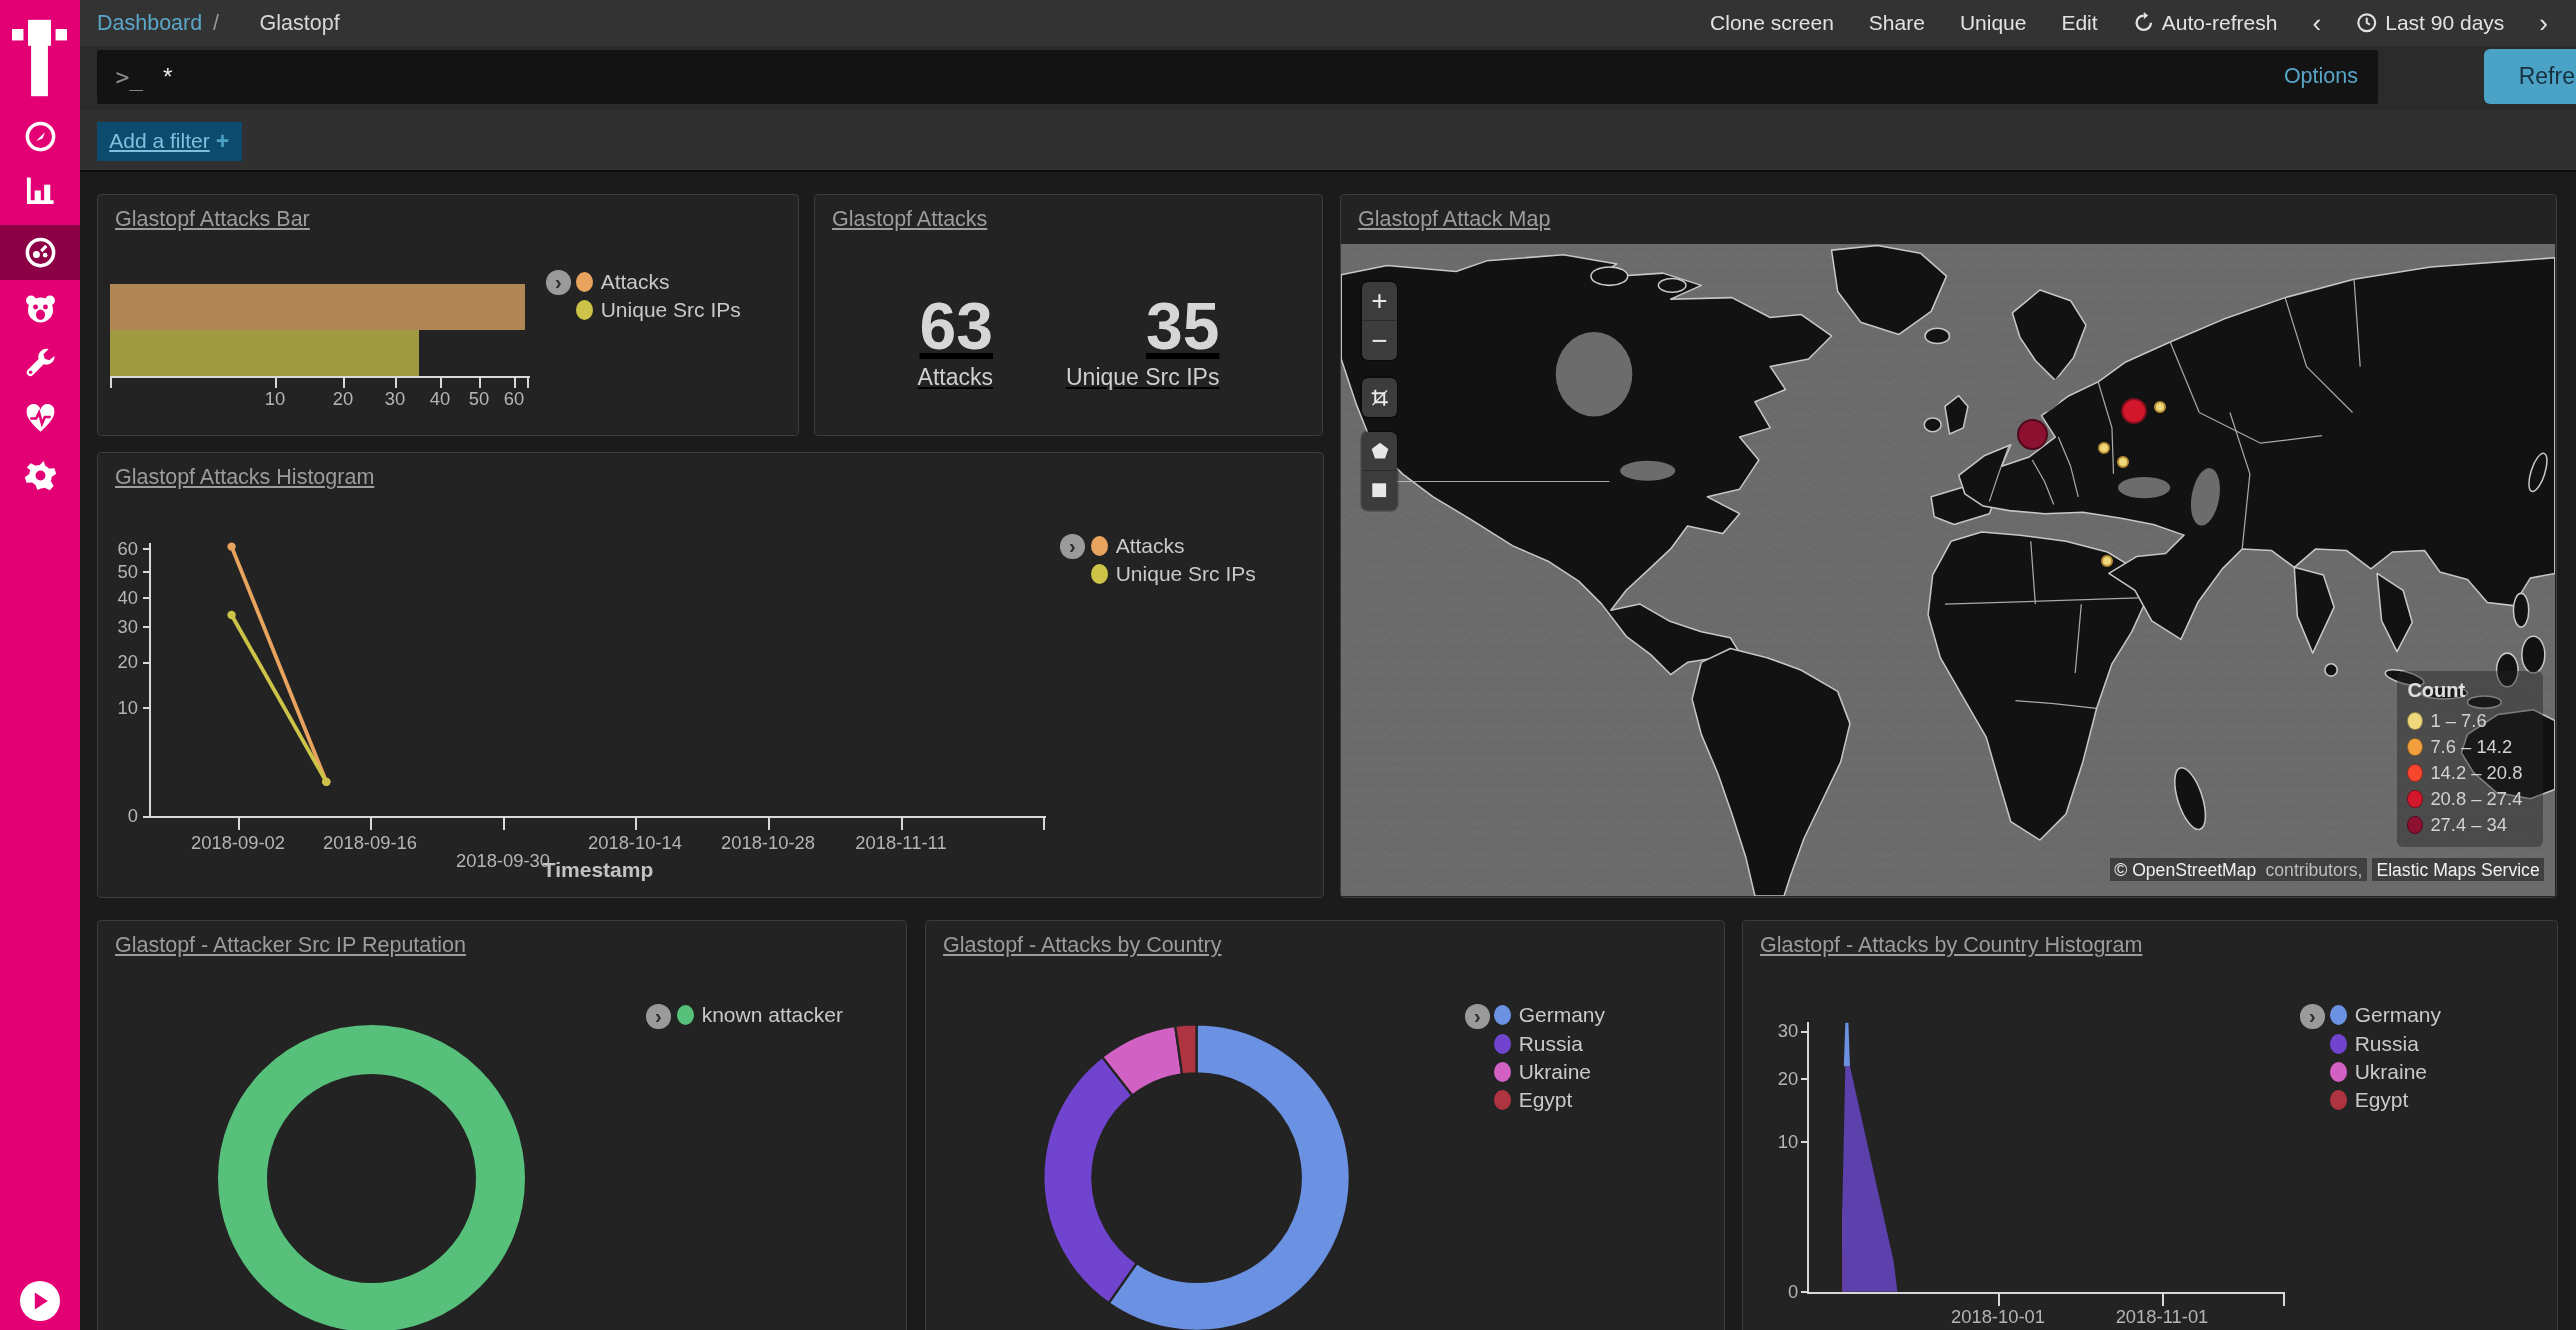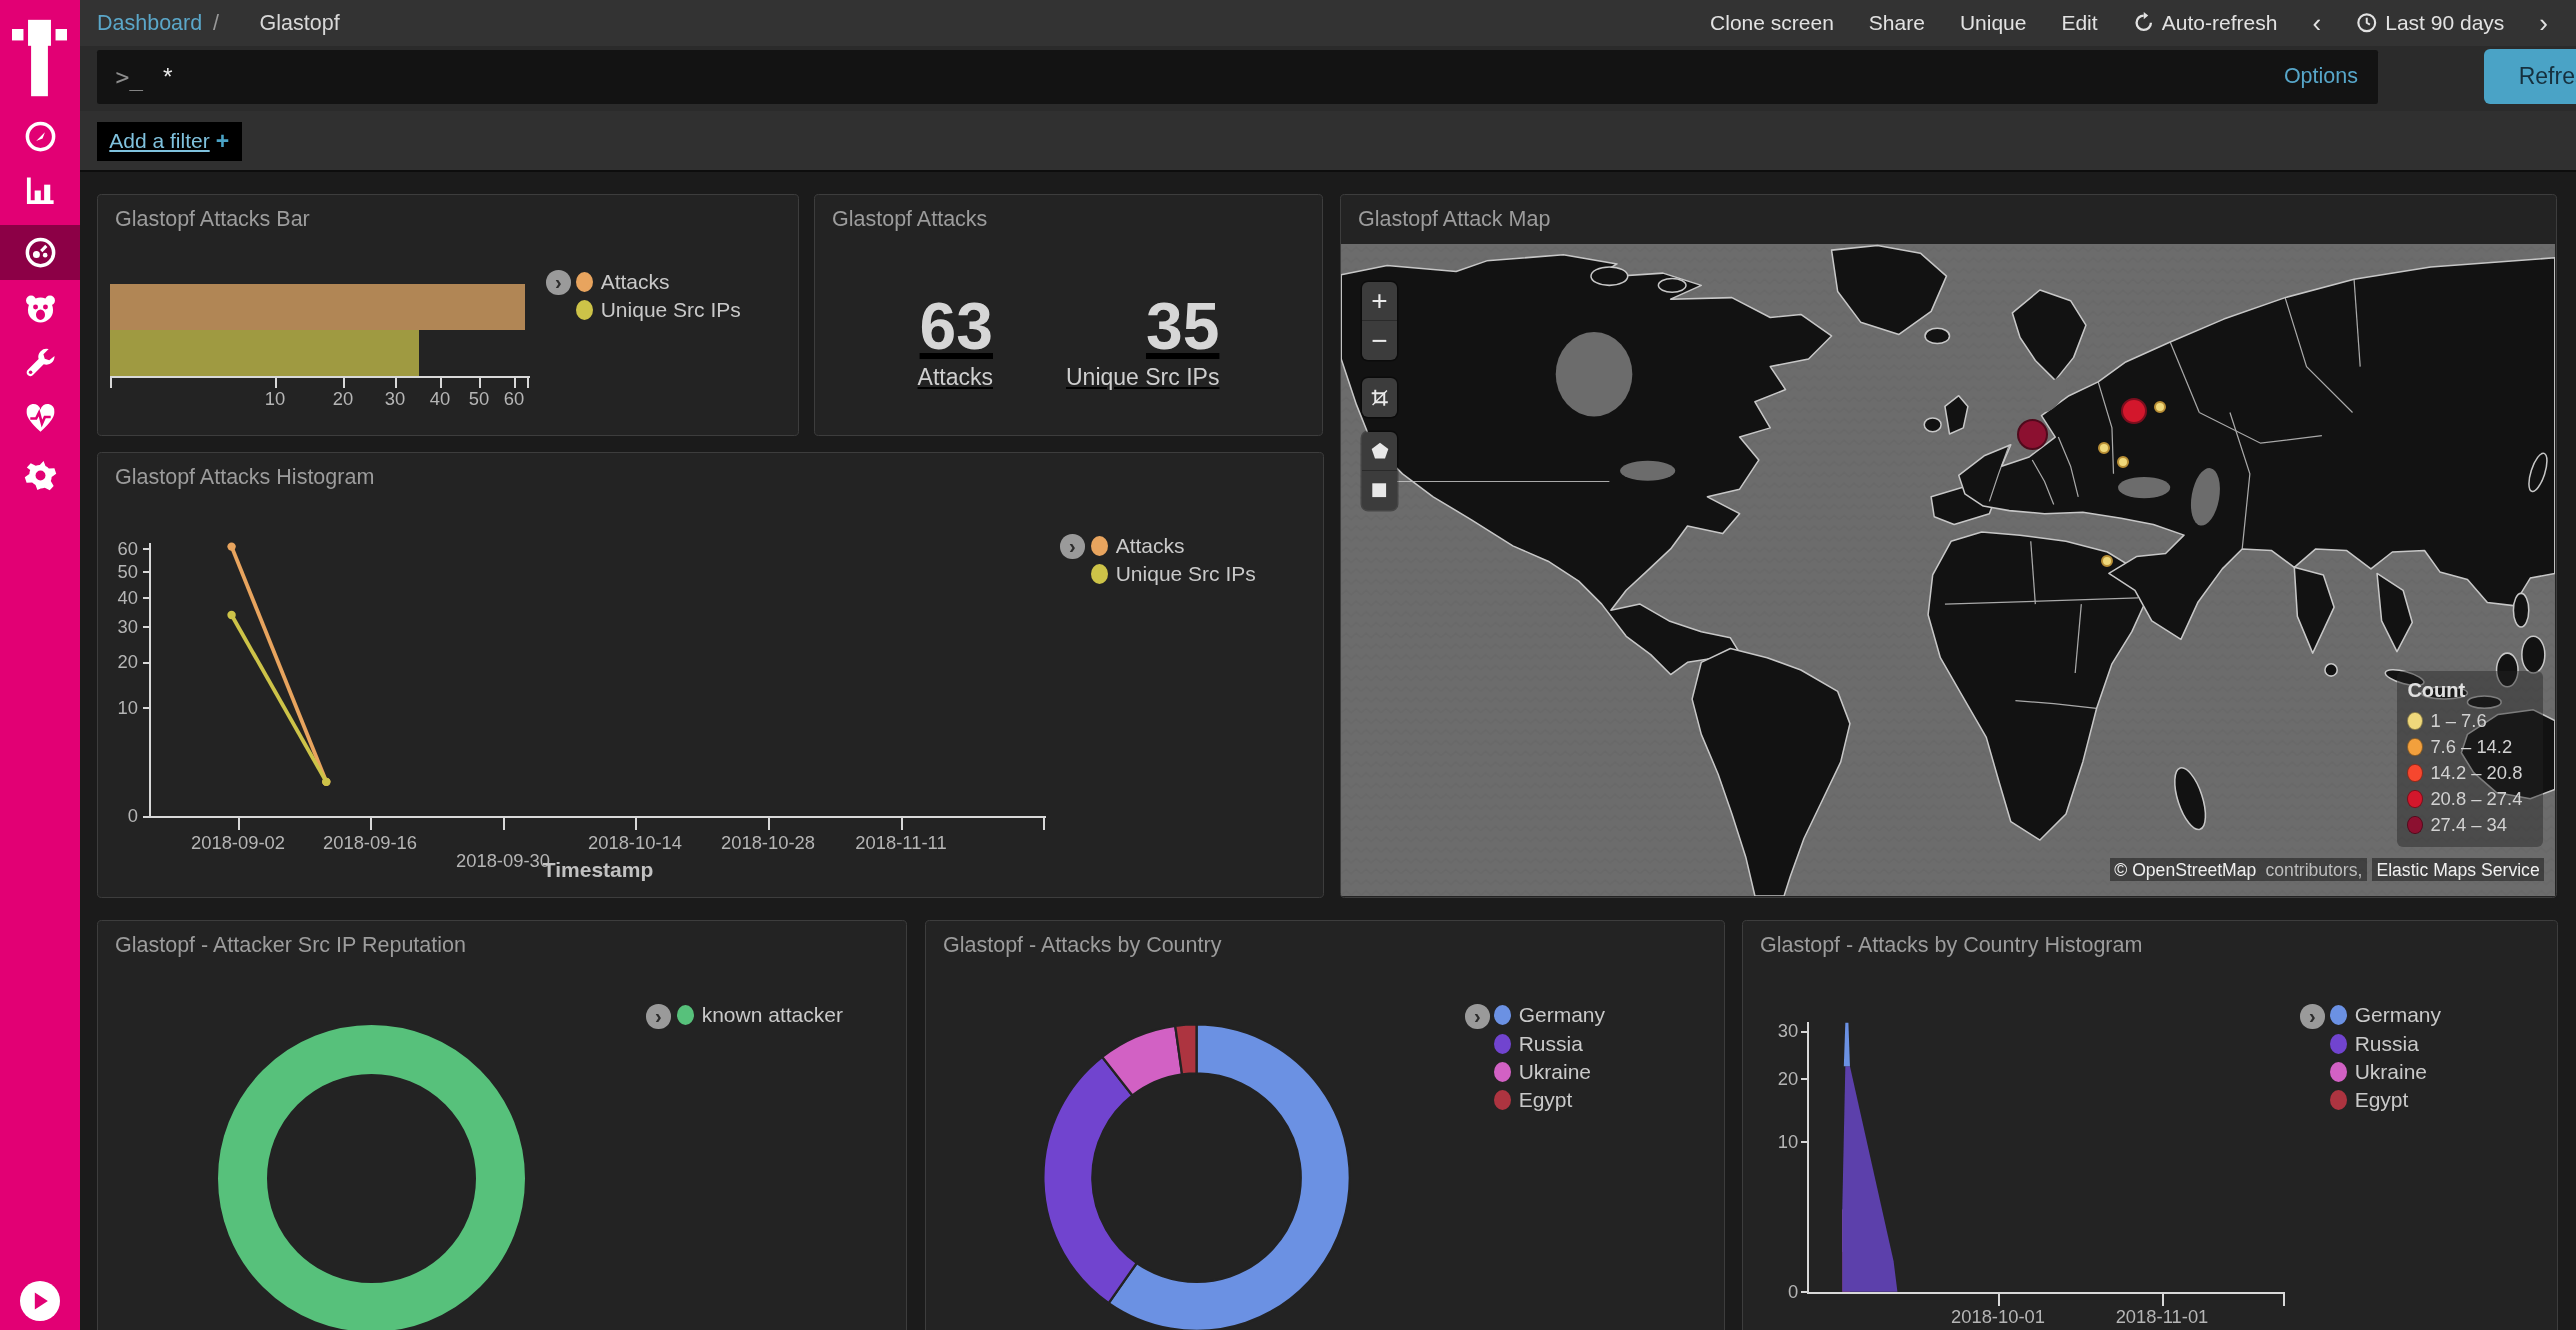--- a/index.html
+++ b/index.html
@@ -25,27 +25,27 @@
   .chev { font-size:26px; line-height:1; color:#e2e2e2; }
 
   #query-row { position:absolute; left:80px; top:46px; right:0; height:65px; background:#2b2b2b; }
   #query-input { position:absolute; left:17px; top:3.8px; width:2281px; height:54px; background:#131313; border-radius:2.3px; display:flex; align-items:center; cursor:text; }
   #query-prompt { color:#8d8d8d; font-family:"DejaVu Sans Mono", monospace; font-size:23px; margin:0 20px 0 18.4px; }
   #query-value { color:#eaeaea; font-size:24.5px; }
   #options-link { position:absolute; right:20px; top:0; height:54px; display:flex; align-items:center; color:#57a6c9; font-size:21.5px; cursor:pointer; }
   #refresh-btn { position:absolute; left:2404px; top:3.1px; width:150px; height:55px; background:#4aa3c6; border:0; border-radius:6.1px; color:#16303e; font-size:23px; font-family:"Liberation Sans",sans-serif; cursor:pointer; }
 
   #filter-row { position:absolute; left:80px; top:111px; right:0; height:61px; background:#303030; border-bottom:2.3px solid #0d0d0d; }
-  #add-filter { position:absolute; left:17px; top:10.7px; padding:6.1px 12.3px; background:#000000; display:flex; align-items:center; gap:6.1px; cursor:pointer; }
+  #add-filter { position:absolute; left:17px; top:10.7px; padding:6.1px 12.3px; background:#0c4a6e; display:flex; align-items:center; gap:6.1px; cursor:pointer; }
   #add-filter .lbl { color:#7fc1dd; font-size:21px; text-decoration:underline; }
   #add-filter .plus { color:#4aa3c6; font-size:23px; font-weight:bold; }
 
   
   .panel { position:absolute; background:#232323; border:1.5px solid #3d3d3d; border-radius:4.6px; overflow:hidden; }
-  .panel-title { position:absolute; left:17px; top:12.3px; font-size:21.5px; color:#9c9c9c; }
+  .panel-title { position:absolute; left:17px; top:12.3px; font-size:21.5px; color:#9c9c9c;text-decoration:underline; }
 
   .legend-toggle { position:absolute; width:24.5px; height:24.5px; border-radius:50%; background:#9a9a9a; color:#2c2c2c; display:flex; align-items:center; justify-content:center; font-size:20px; font-weight:bold; cursor:pointer; }
   .legend-row { position:absolute; height:26px; display:flex; align-items:center; gap:7.7px; cursor:pointer; }
   .legend-dot { width:17px; height:20px; border-radius:50%; flex:0 0 auto; }
   .legend-label { font-size:21px; color:#c9c9c9; white-space:nowrap; }
 
   .tick-label { position:absolute; font-size:18.4px; color:#b5b5b5; transform:translateX(-50%); white-space:nowrap; }
   .ytick-label { position:absolute; font-size:18.4px; color:#b5b5b5; text-align:right; transform:translateY(-50%); }
   .axis-x { position:absolute; background:#d8d8d8; height:2.3px; }
   .axis-y { position:absolute; background:#d8d8d8; width:2.3px; }

